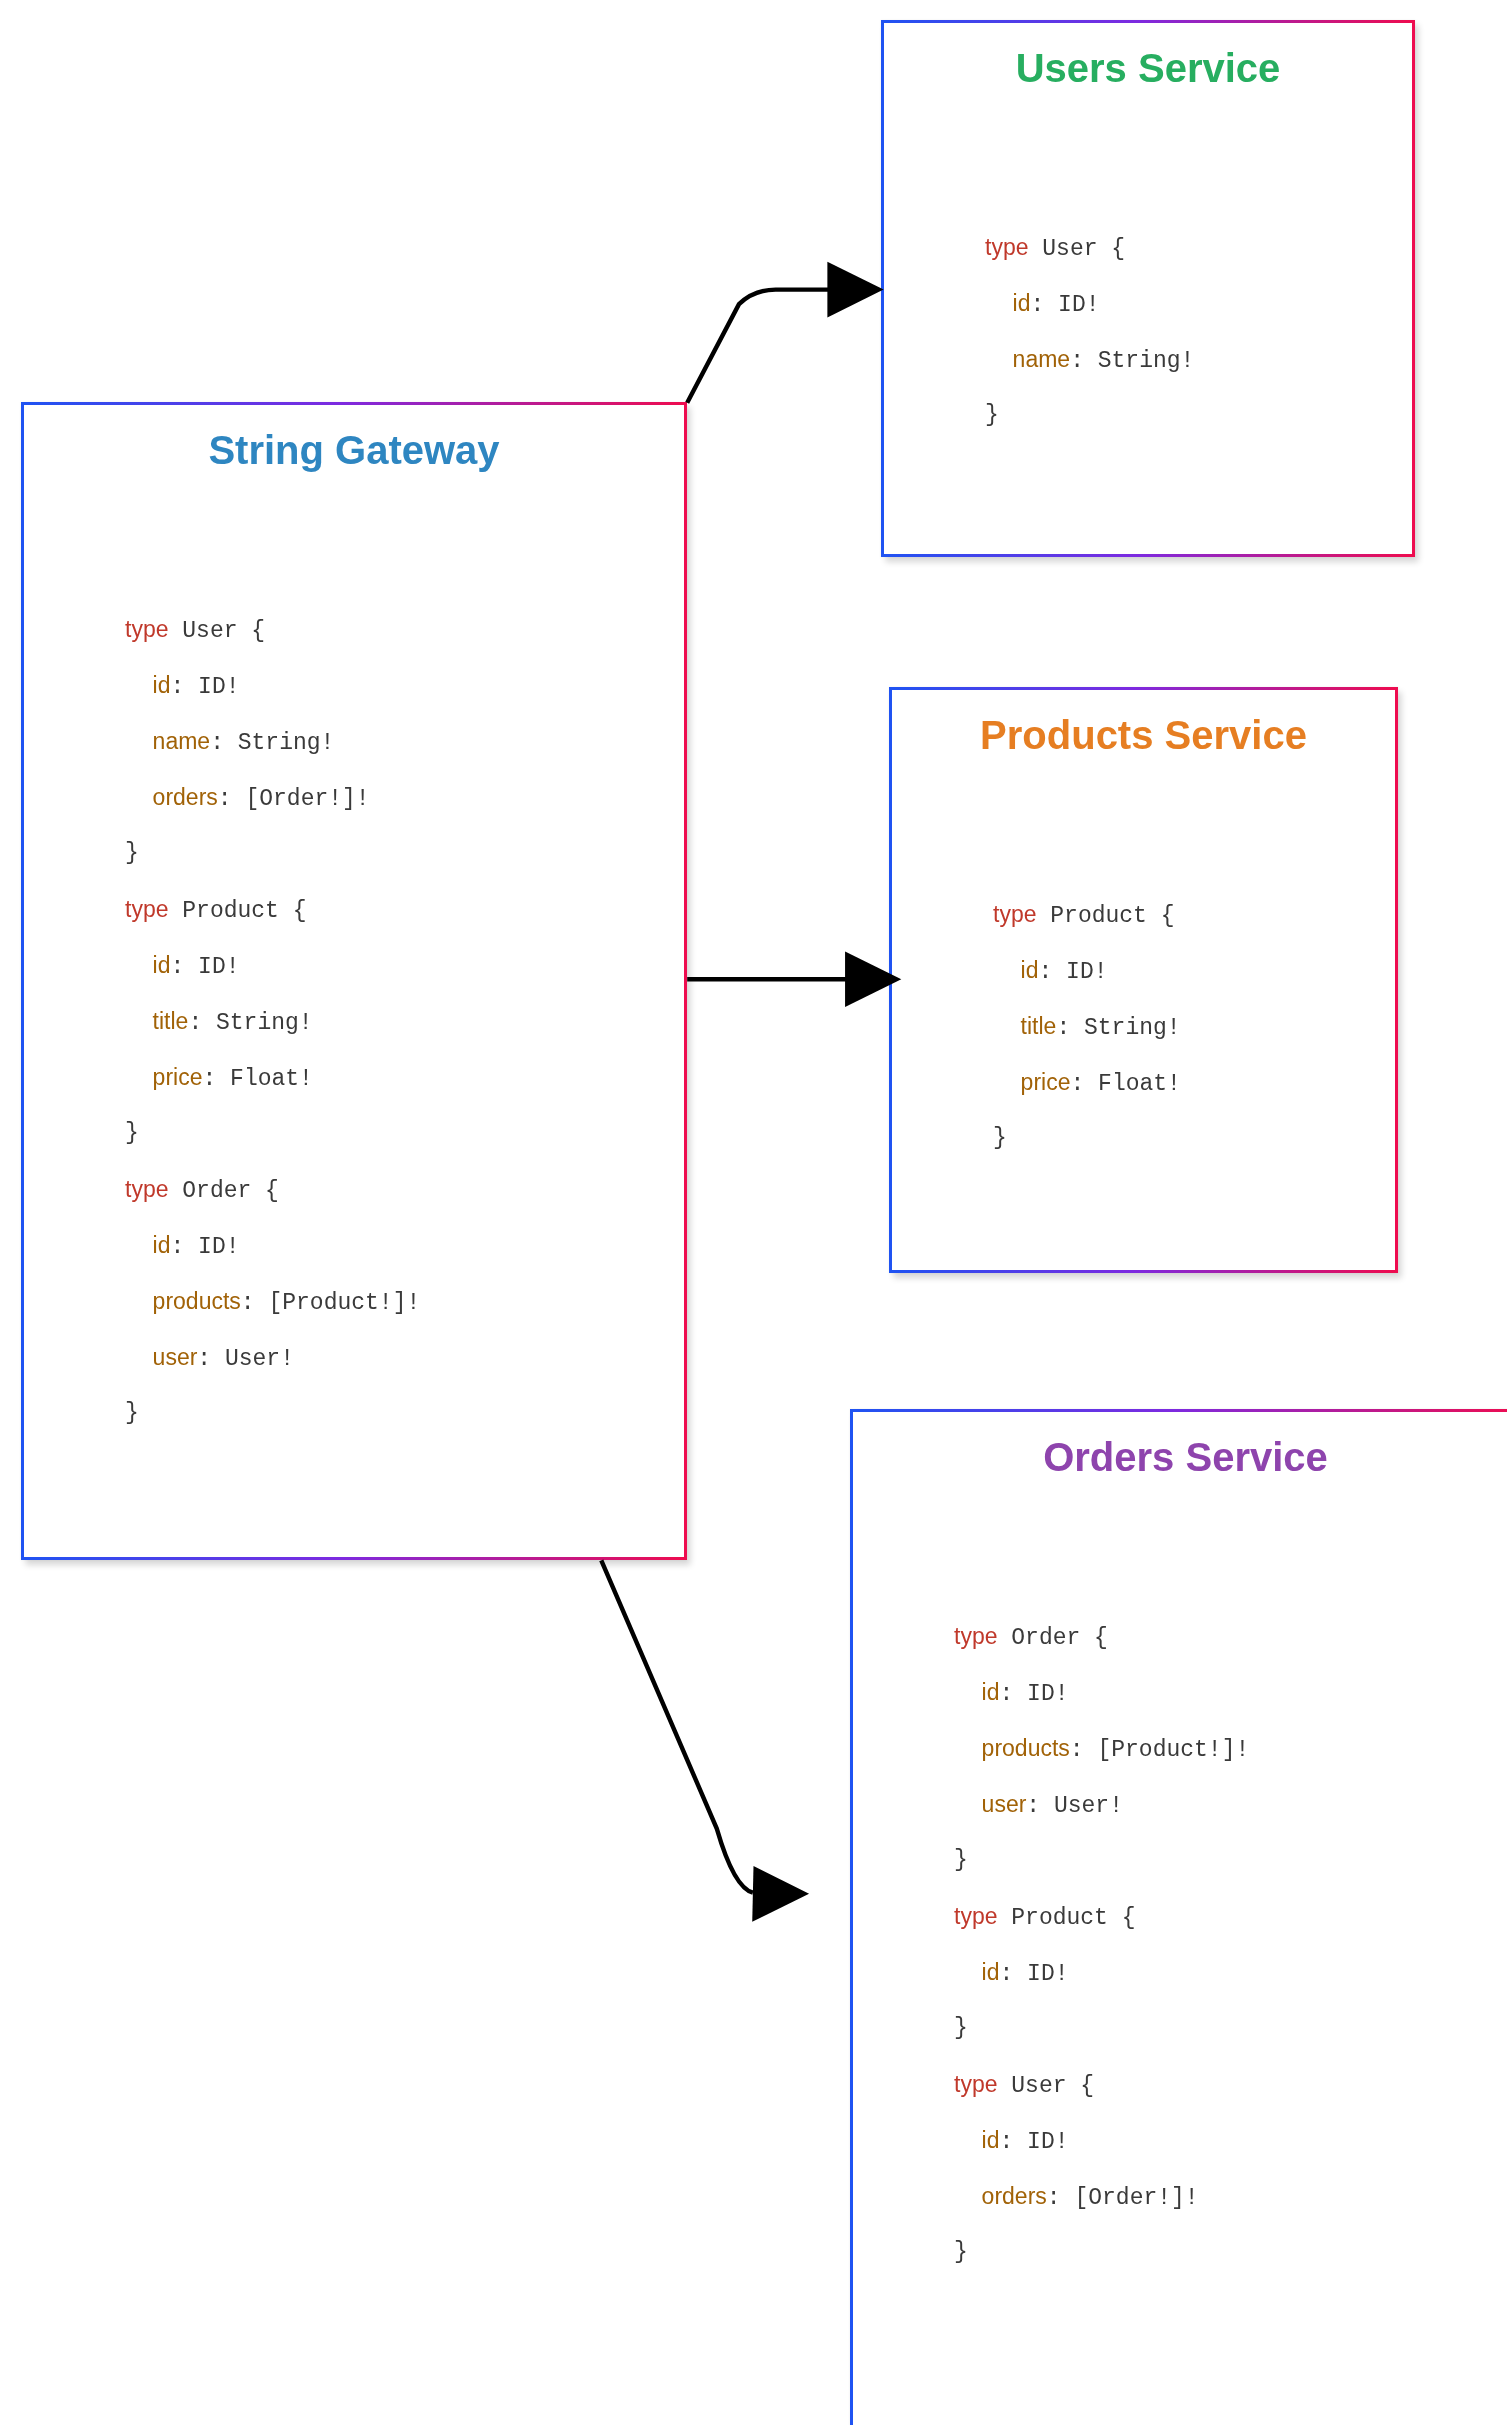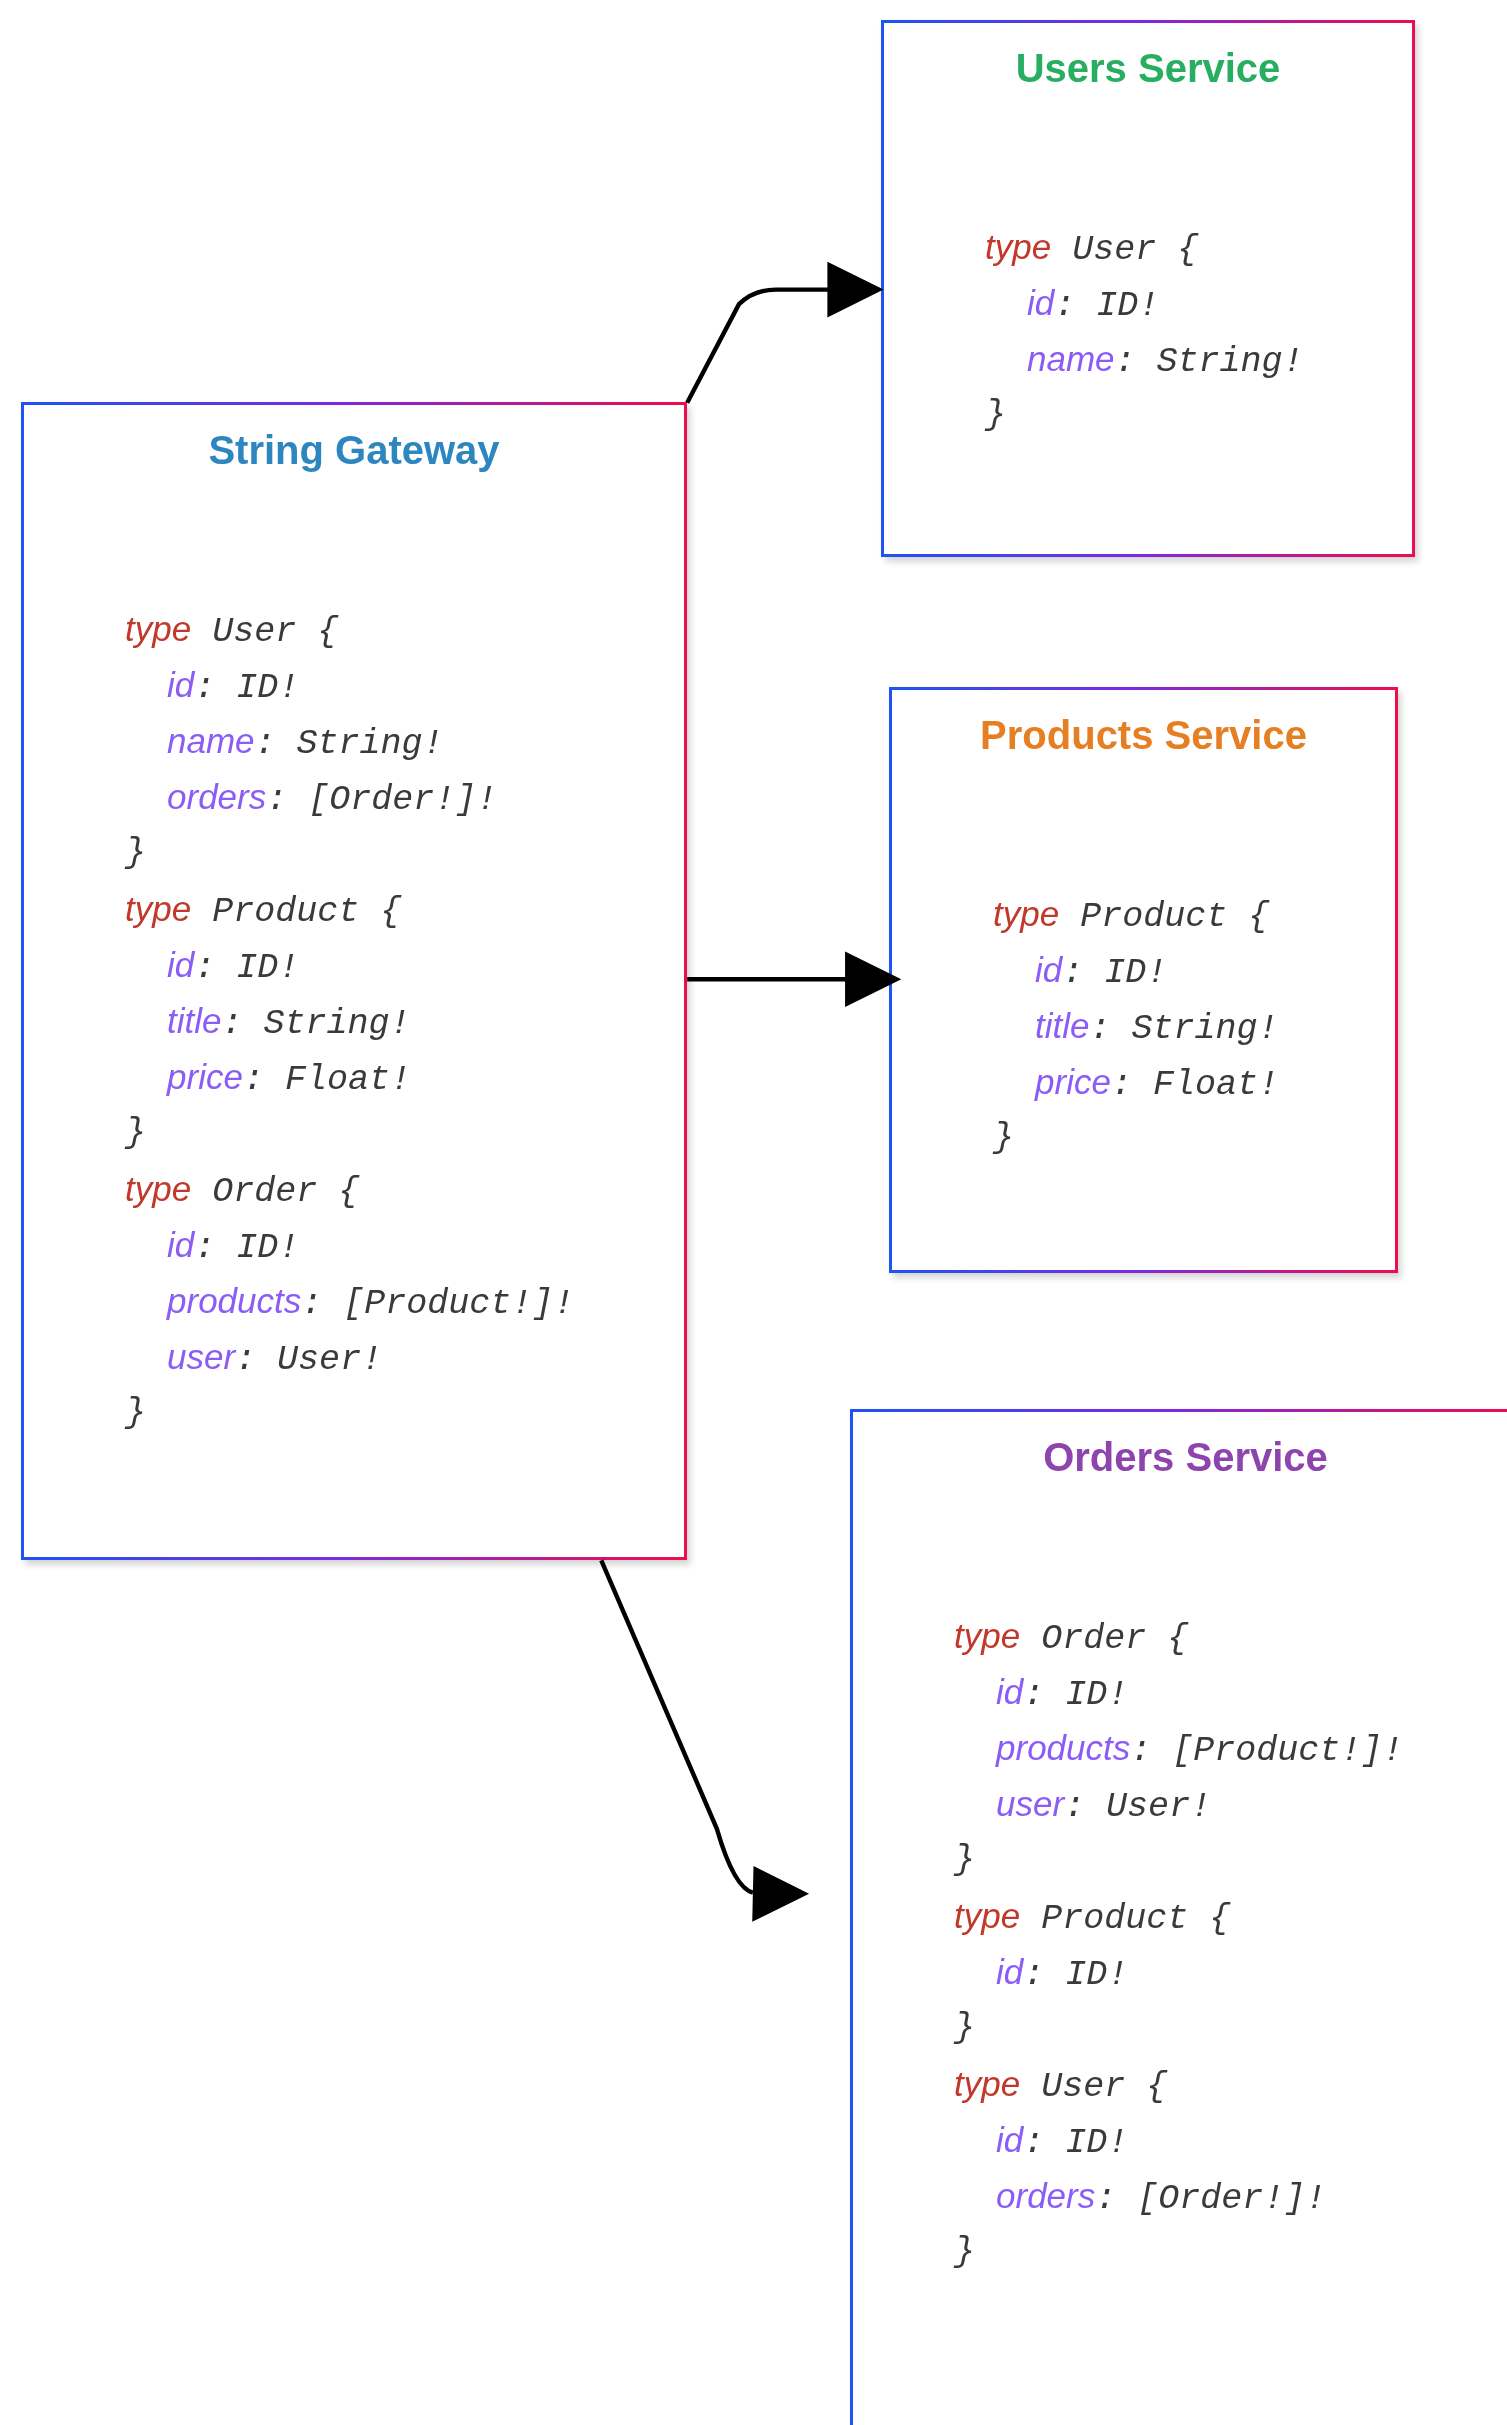--- a/index.html
+++ b/index.html
@@ -34,28 +34,27 @@
     letter-spacing: 0px;
   }
   .code-block {
     margin-top: 129px;
     padding-left: 101px;
     padding-right: 12.6px;
   }
   .code-line {
     white-space: pre;
     font-family: "Liberation Mono", monospace;
-    font-size: 35px;
+    font-size: 23px;
     line-height: 56px;
     height: 56px;
-    font-style: italic;
   }
   .code-line .m { font-family: "Liberation Mono", monospace; color: #3a3a3a; }
   .code-line .k { font-family: "Liberation Sans", sans-serif; color: #c0392b; }
-  .code-line .f { font-family: "Liberation Sans", sans-serif; color: #8b5cf6; }
+  .code-line .f { font-family: "Liberation Sans", sans-serif; color: #a16207; }
   .arrows-layer {
     position: absolute;
     left: 0; top: 0;
     width: 1507px; height: 2426px;
     pointer-events: none;
   }
 </style>
 </head>
 <body>
 

